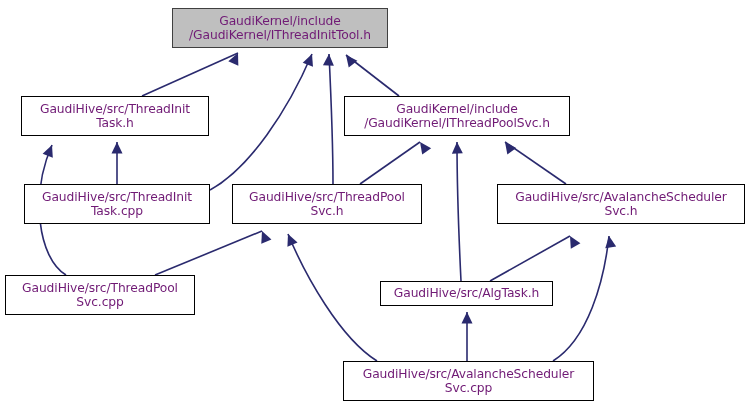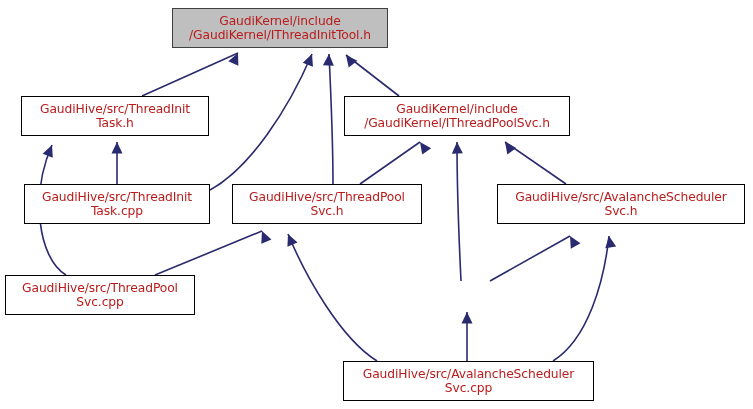--- a/index.html
+++ b/index.html
@@ -25,21 +25,21 @@
   }
   .node {
     position: absolute;
     box-sizing: border-box;
     border: 1px solid #000000;
     background: #ffffff;
     display: flex;
     align-items: center;
     justify-content: center;
     text-align: center;
-    color: #b91c1c;
+    color: #701a75;
     font-size: 12.3px;
     line-height: 14.5px;
     letter-spacing: -0.1px;
     white-space: pre-line;
     z-index: 2;
   }
   .node.root {
     background: #bfbfbf;
     border: 1px solid #404040;
   }
@@ -90,15 +90,16 @@
     <div class="node" style="left: 344px; top: 96px; width: 226px; height: 40px;"><span class="node-label">GaudiKernel/include
 /GaudiKernel/IThreadPoolSvc.h</span></div>
     <div class="node" style="left: 24px; top: 184px; width: 186px; height: 40px;"><span class="node-label">GaudiHive/src/ThreadInit
 Task.cpp</span></div>
     <div class="node" style="left: 232px; top: 184px; width: 190px; height: 40px;"><span class="node-label">GaudiHive/src/ThreadPool
 Svc.h</span></div>
     <div class="node" style="left: 497px; top: 184px; width: 248px; height: 40px;"><span class="node-label">GaudiHive/src/AvalancheScheduler
 Svc.h</span></div>
     <div class="node" style="left: 5px; top: 275px; width: 190px; height: 40px;"><span class="node-label">GaudiHive/src/ThreadPool
 Svc.cpp</span></div>
+    <div class="node" style="left: 380px; top: 281px; width: 173px; height: 25px;"><span class="node-label">GaudiHive/src/AlgTask.h</span></div>
     <div class="node" style="left: 343px; top: 361px; width: 251px; height: 40px;"><span class="node-label">GaudiHive/src/AvalancheScheduler
 Svc.cpp</span></div>
   </div>
 
 </body></html>

